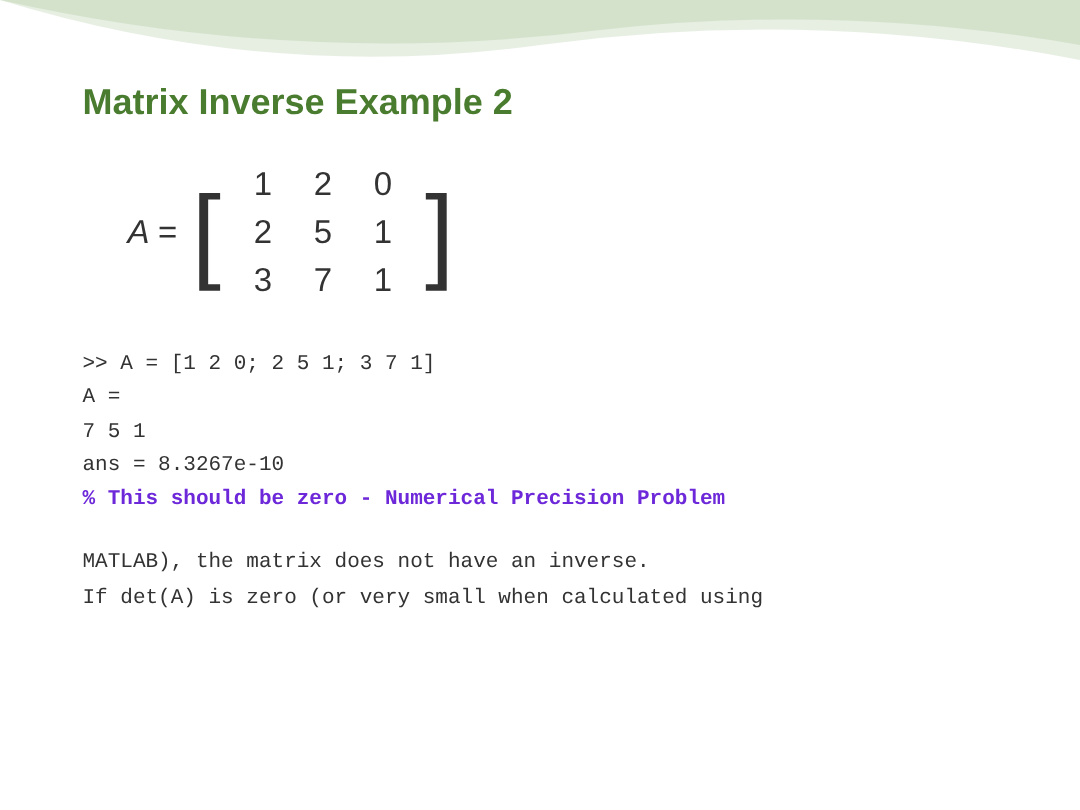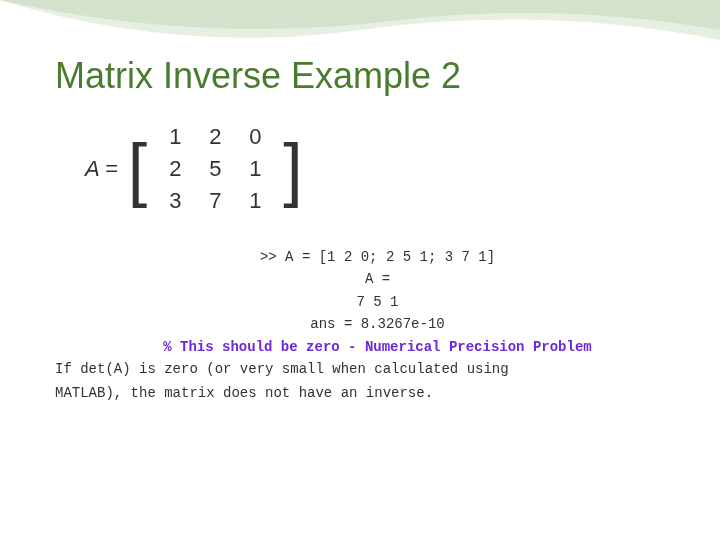--- a/index.html
+++ b/index.html
@@ -24,22 +24,22 @@
     }
 
     .content {
       position: absolute;
       top: 55px;
       left: 55px;
       right: 20px;
     }
 
     .title {
-      font-size: 36px;
-      font-weight: normal;
+      font-size: 24px;
+      font-weight: bold;
       color: #4a7c2f;
       margin-bottom: 20px;
     }
 
     .matrix-section {
       display: flex;
       align-items: center;
       margin-bottom: 25px;
       margin-left: 30px;
     }
@@ -78,21 +78,21 @@
       text-align: center;
       font-size: 22px;
       color: #333;
     }
 
     .code-block {
       font-family: 'Courier New', Courier, monospace;
       font-size: 14px;
       color: #333;
       line-height: 1.6;
-      text-align: center;
+      margin-bottom: 20px;
     }
 
     .code-block .highlight {
       color: #4a7c2f;
       font-weight: bold;
     }
 
     .prose-block {
       font-size: 14px;
       color: #333;
@@ -135,16 +135,16 @@
 
   <div class="code-block">
     <div>&gt;&gt; A = [1 2 0; 2 5 1; 3 7 1]</div>
     <div>A =</div>
     <div>     7        5         1</div>
     <div>ans =   8.3267e-10</div>
     <div><span class="highlight" style="color: #6d28d9;">% This should be zero - Numerical Precision Problem</span></div>
   </div>
 
   <div class="prose-block">
+    <div>MATLAB), the matrix does not have an inverse.</div>
     <div>If det(A) is zero (or very small when calculated using</div>
-    <div>MATLAB), the matrix does not have an inverse.</div>
   </div>
 </div>
 
 </body></html>

